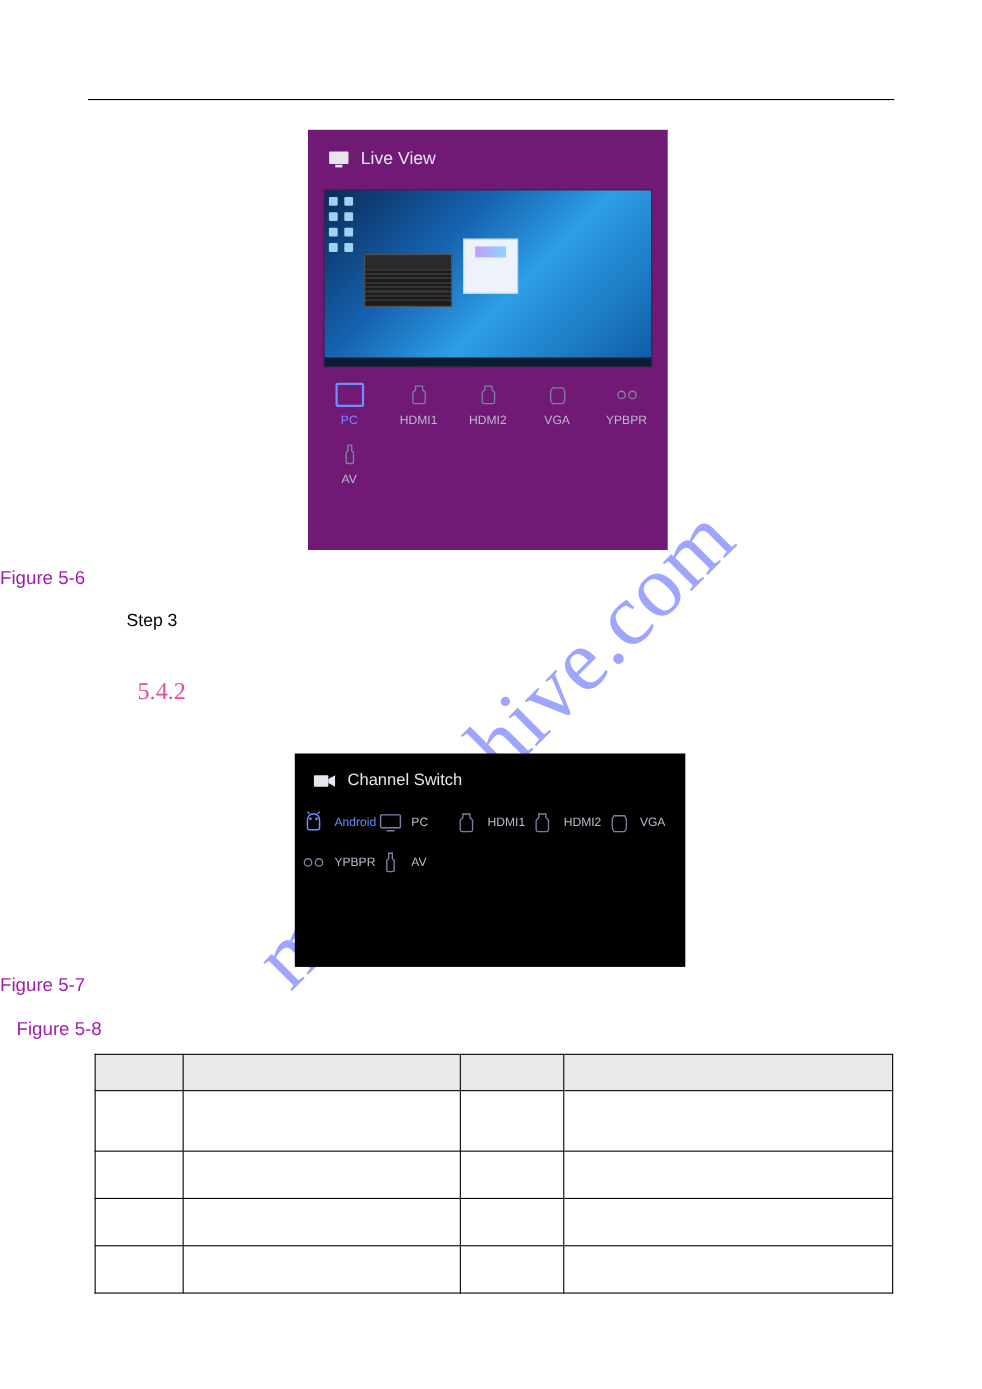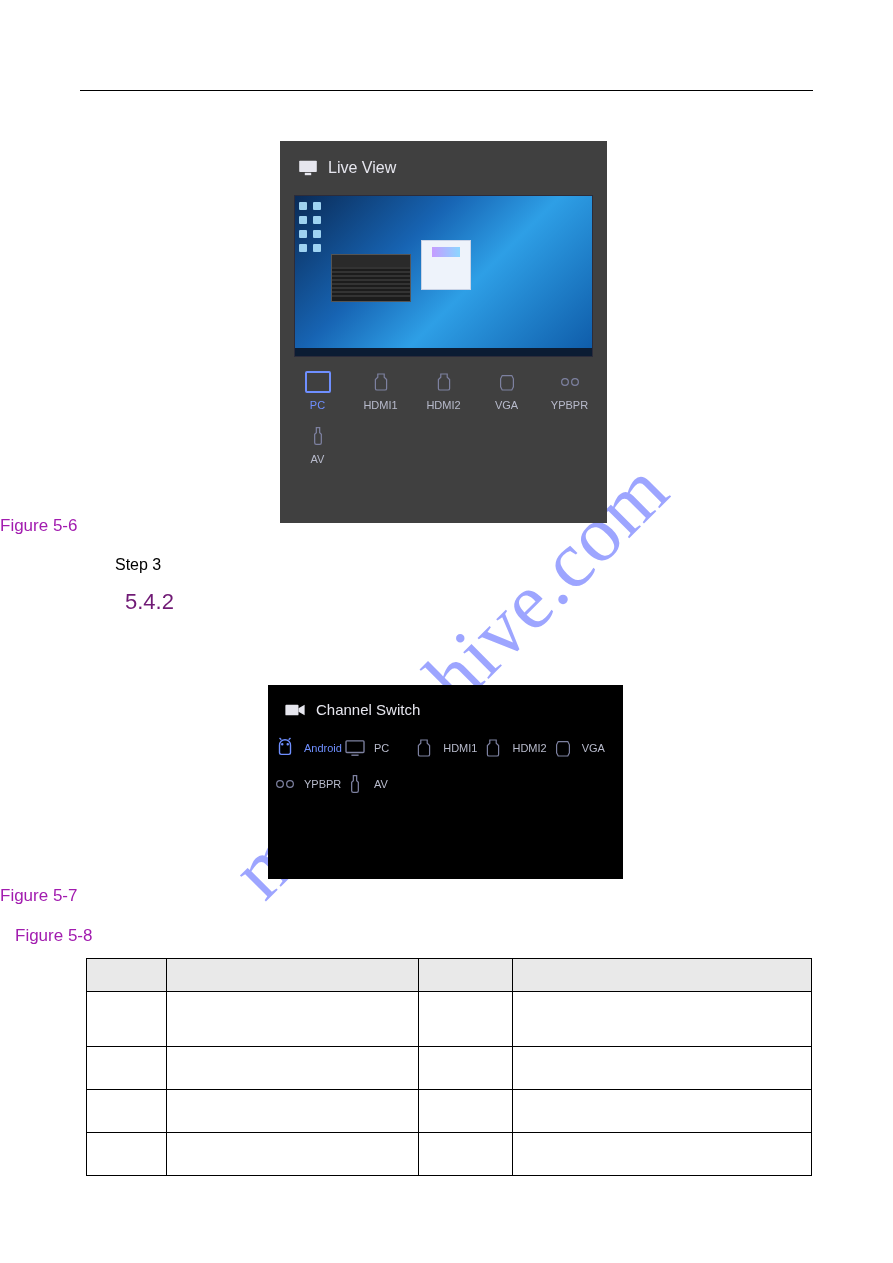--- a/index.html
+++ b/index.html
@@ -32,24 +32,24 @@
     transform: translate(-50%, -50%) rotate(-45deg);
     pointer-events: none;
     font-family: Georgia, serif;
     white-space: nowrap;
     letter-spacing: 1px;
   }
   
   .panel1 {
     position: absolute;
     left: 280px;
-    top: 141px;
+    top: 118px;
     width: 327px;
     height: 382px;
-    background: #404040;
+    background: #701a75;
     color: #e6e6ee;
   }
   .panel1 .hdr {
     display: flex;
     align-items: center;
     gap: 10px;
     padding: 18px 14px 10px 18px;
     font-size: 16px;
   }
   .monitor-icon {
@@ -114,21 +114,21 @@
     width:100%;
     text-align:left;
     font-size:17px;
     color:#a21caf;
   }
   .cap56 { top: 516px; }
   .step3 {
     position:absolute; left:115px; top:556px; font-size:16px; color:#000;text-align:right;
   }
   .sec {
-    position:absolute; left:125px; top:589px; font-size:22px; color:#701a75; font-family:Liberation Sans, sans-serif;
+    position:absolute; left:125px; top:615px; font-size:22px; color:#ec4899; font-family:Liberation Serif, serif;
   }
   
   .panel2 {
     position:absolute; left:268px; top:685px; width:355px; height:194px; background:#000000; color:#e6e6ee;
   }
   .panel2 .hdr { display:flex; align-items:center; gap:10px; padding:16px 14px 12px 16px; font-size:15px; }
   .cam-icon { width:22px; height:14px; display:inline-block; }
   .panel2 .sources2 {
     display:grid; grid-template-columns:repeat(5,1fr); padding:6px 4px 0 4px; row-gap:12px;
   }

